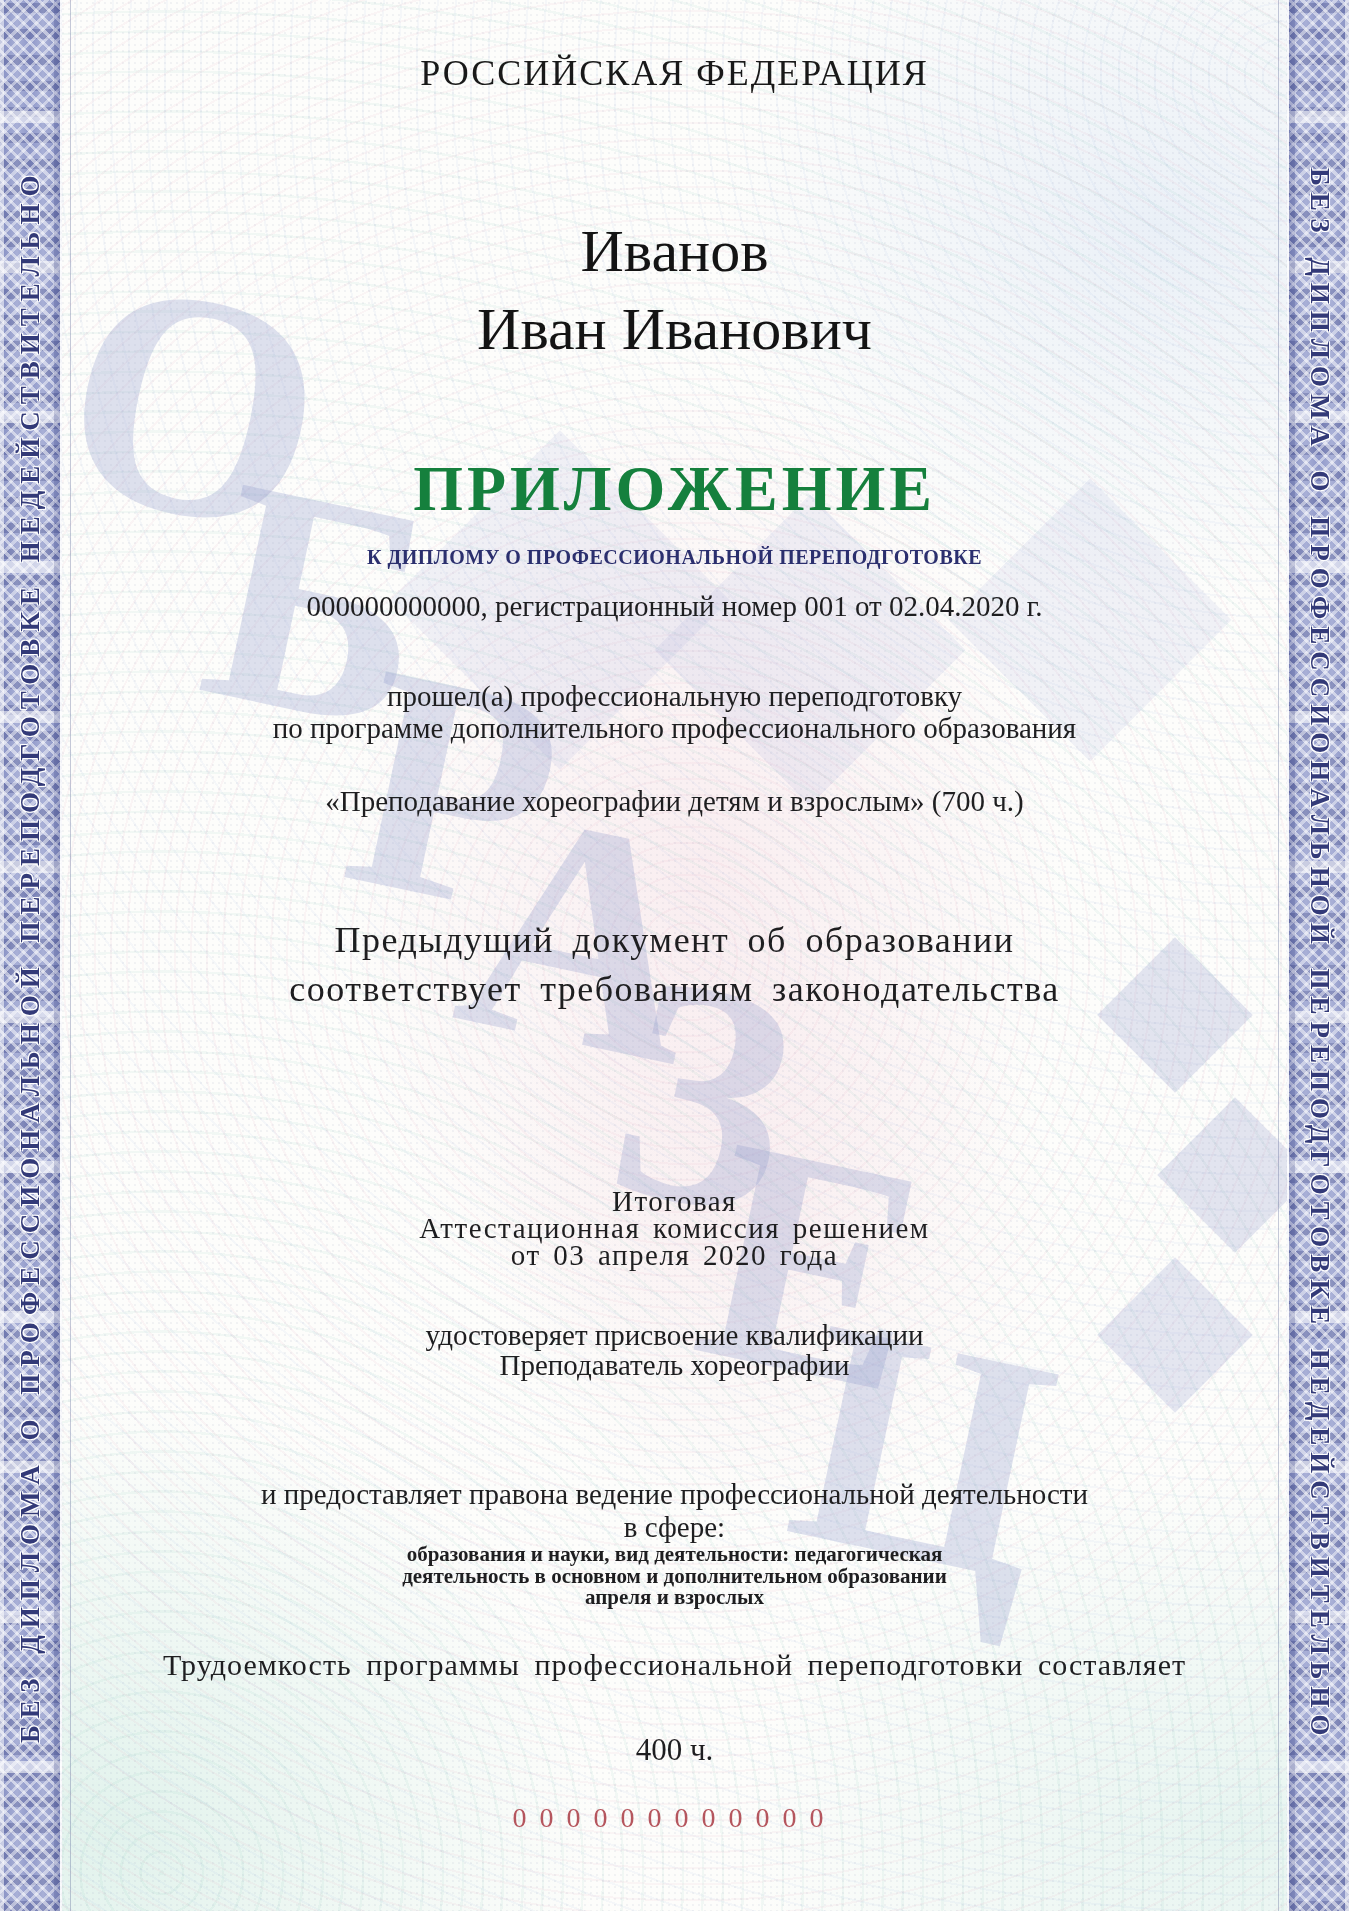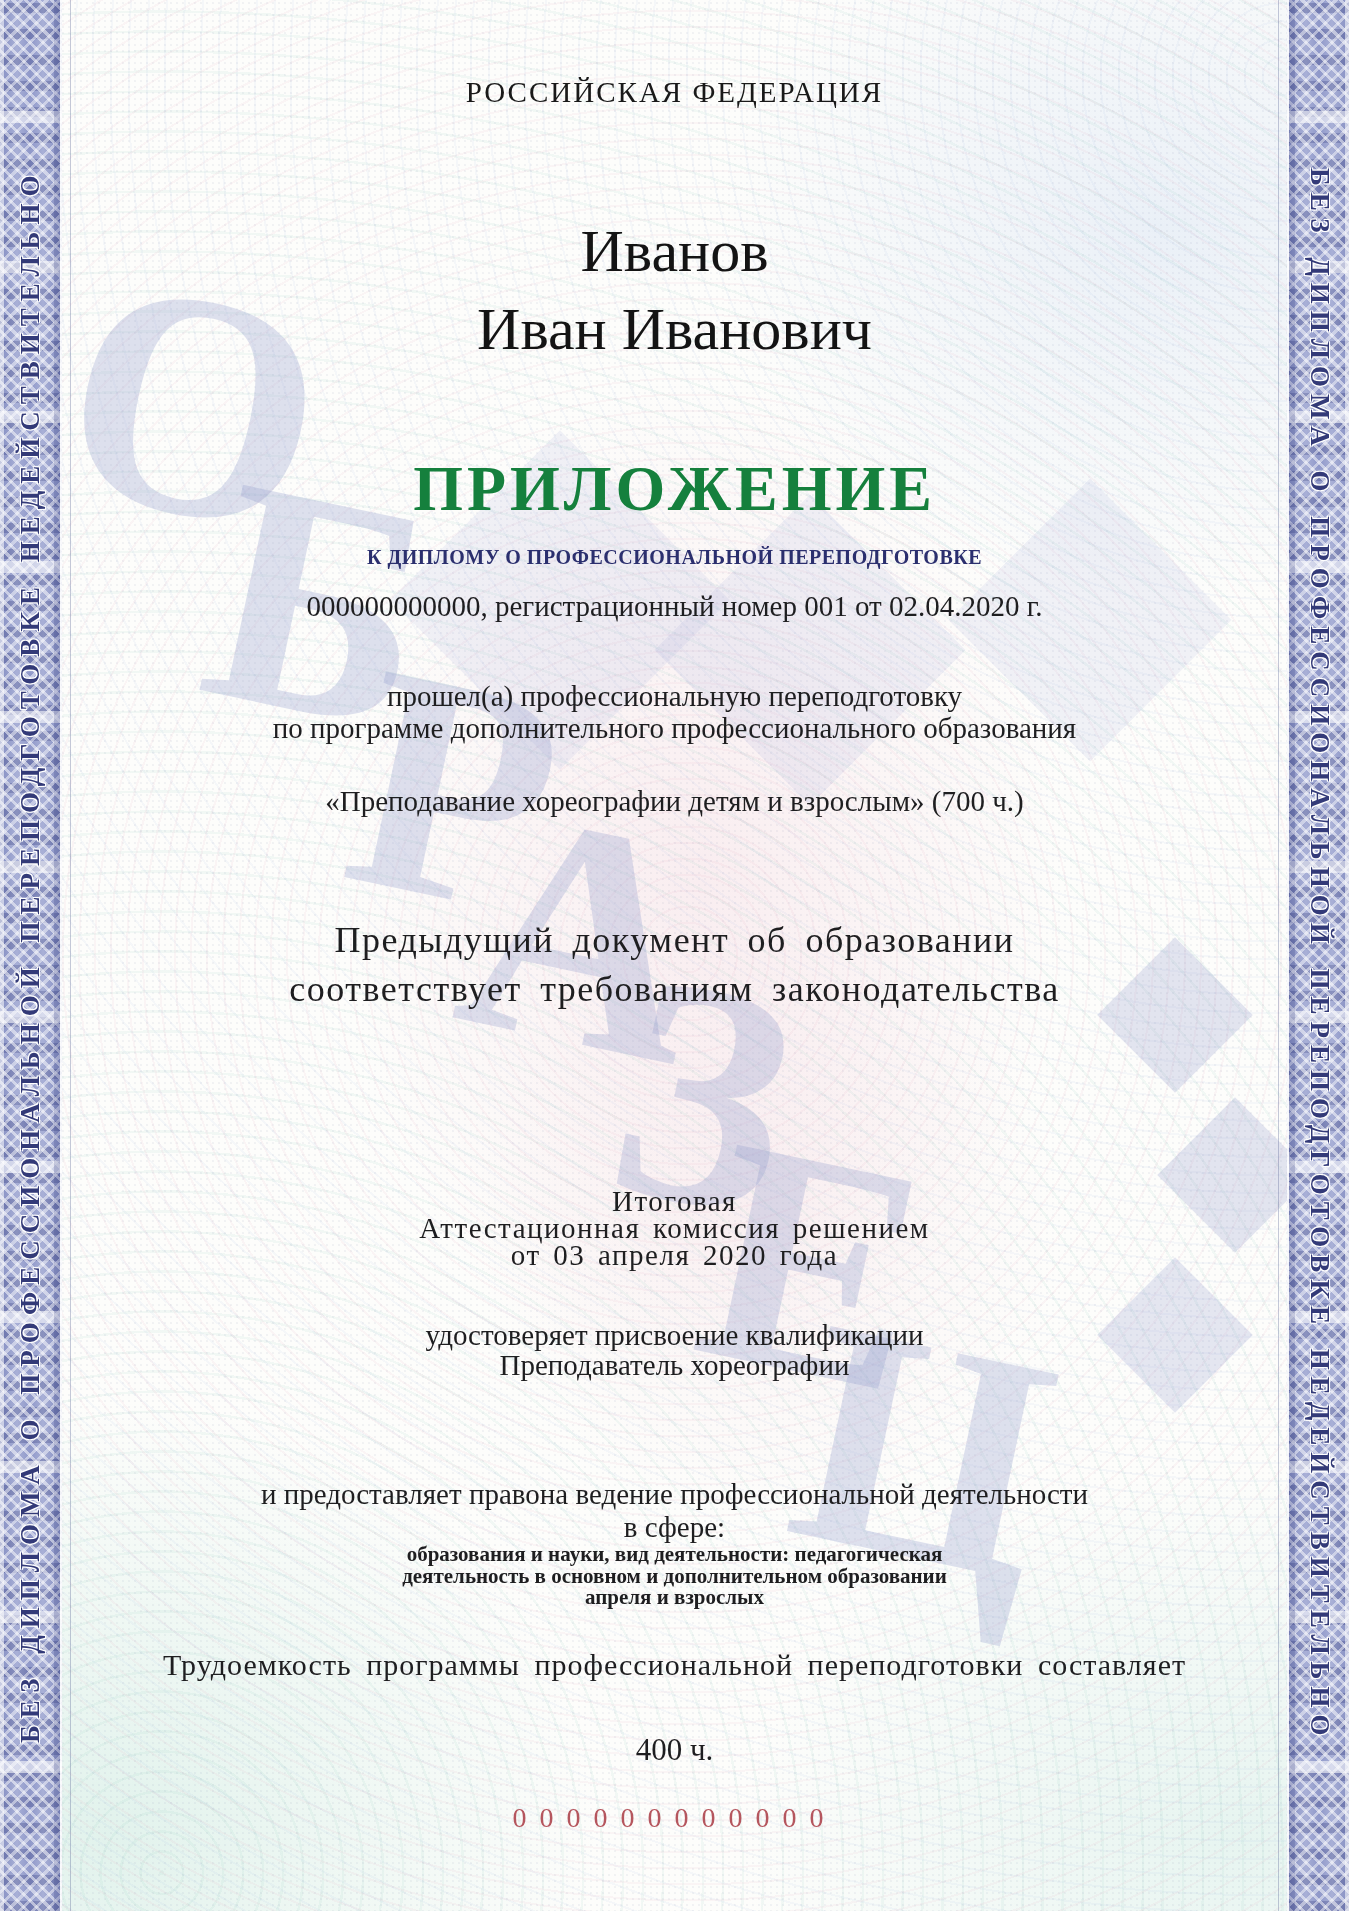--- a/index.html
+++ b/index.html
@@ -55,21 +55,21 @@
 
   .strip-text{position:absolute;top:0;height:100%;width:60px;display:flex;align-items:center;justify-content:center;
     font-family:"Liberation Serif",serif;font-weight:bold;font-size:27px;letter-spacing:7px;word-spacing:4px;
     color:#333a78;white-space:nowrap;
     text-shadow:-1px -1px 0 #fff,1px -1px 0 #fff,-1px 1px 0 #fff,1px 1px 0 #fff,0 0 3px #fff;}
   .strip-text.left{left:0;writing-mode:vertical-rl;transform:rotate(180deg);}
   .strip-text.right{right:0;writing-mode:vertical-rl;}
 
   
   .line{position:absolute;left:75px;right:75px;text-align:center;color:#1e1e20;}
-  .country{top:76px;font-size:29px;letter-spacing:2px;color:#191919;}
+  .country{top:52px;font-size:36px;letter-spacing:2px;color:#191919;}
   .name{top:212px;font-size:60px;line-height:78px;color:#141414;}
   .title{top:452px;font-size:64px;font-weight:bold;letter-spacing:4px;color:#15803d;}
   .subtitle{top:546px;font-size:20px;font-weight:bold;letter-spacing:0.5px;color:#2b2f6e;}
   .regline{top:590px;font-size:29px;}
   .completion{top:680px;font-size:29px;line-height:32px;}
   .program{top:765px;font-size:29px;margin-top:20px;}
   .prevdoc{top:916px;font-size:36px;line-height:49px;letter-spacing:1.5px;word-spacing:8px;}
   .commission{top:1188px;font-size:29px;line-height:27px;letter-spacing:1.5px;word-spacing:4px;}
   .commission .date{}
   .qualification{top:1320px;font-size:29px;line-height:30px;}

